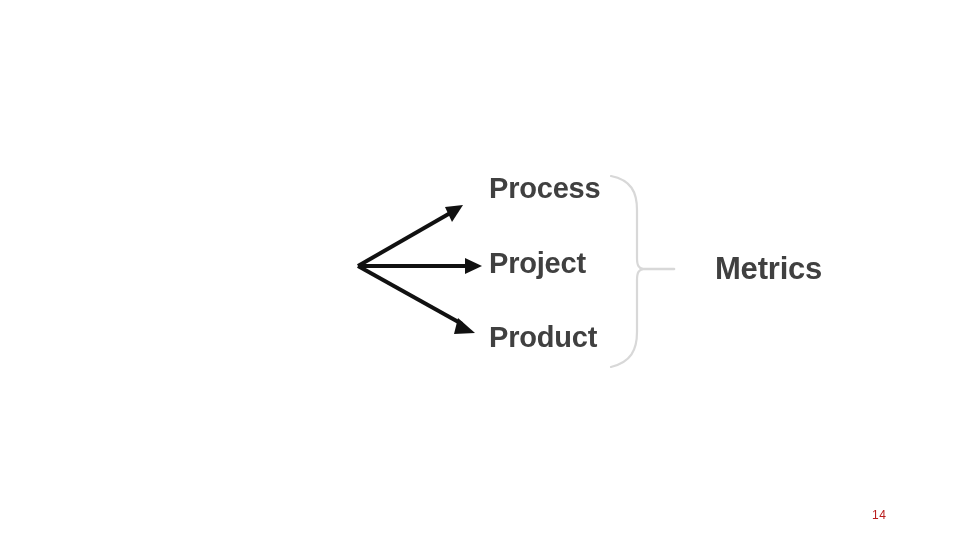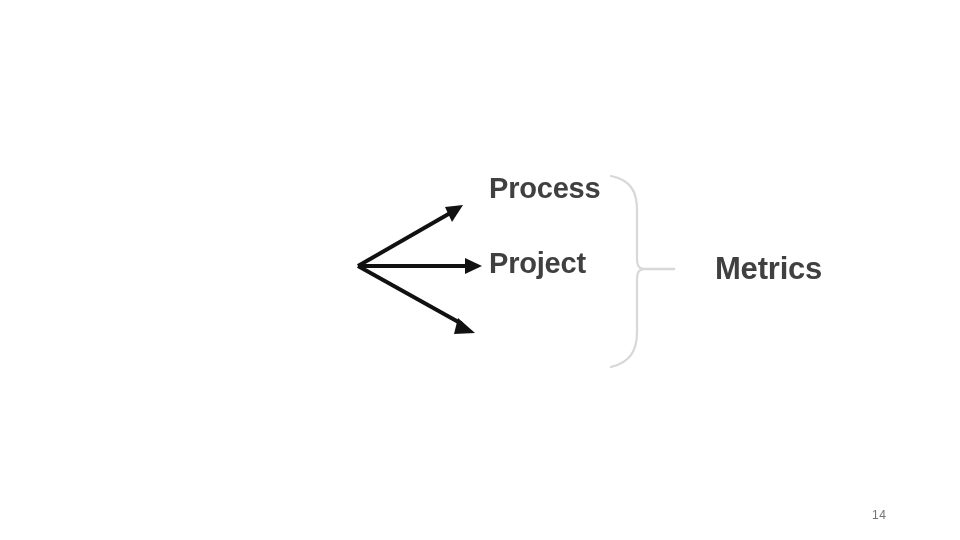--- a/index.html
+++ b/index.html
@@ -50,21 +50,21 @@
     top: 253px;
     font-size: 31px;
   }
   .page-number {
     position: absolute;
     left: 872px;
     top: 508px;
     font-family: "Liberation Sans", sans-serif;
     font-size: 12px;
     font-weight: normal;
-    color: #737373;
+    color: #b91c1c;
     letter-spacing: 0.5px;
   }
 </style>
 </head>
 <body>
 
 <div id="slide">
 
   <svg class="diagram-svg" viewBox="0 0 960 540">
     <g>
@@ -94,18 +94,19 @@
              C 637 350, 631 362, 611 367" fill="none" stroke="#d8d8d8" stroke-width="2.2" stroke-linecap="round"></path>
 
     <line x1="641" y1="269" x2="674" y2="269" stroke="#d8d8d8" stroke-width="2.6" stroke-linecap="round"></line>
   </svg>
 
 
   <div class="label label-branch label-branch-0">Process</div>
 
   <div class="label label-branch label-branch-1">Project</div>
 
+  <div class="label label-branch label-branch-2">Product</div>
 
   <div class="label label-group">Metrics</div>
 
   <div class="page-number">14</div>
 
 </div>
 
 </body></html>

